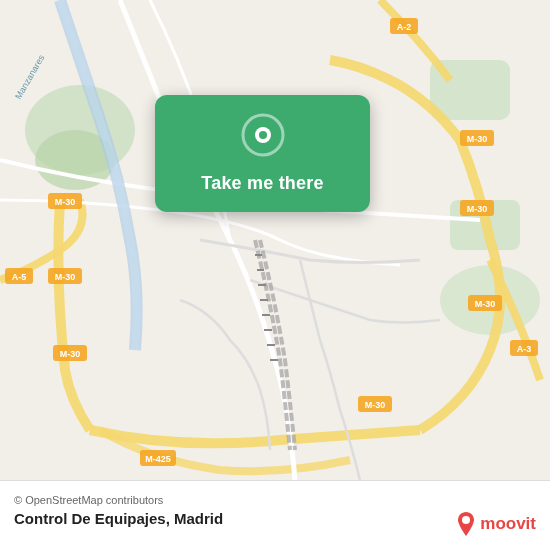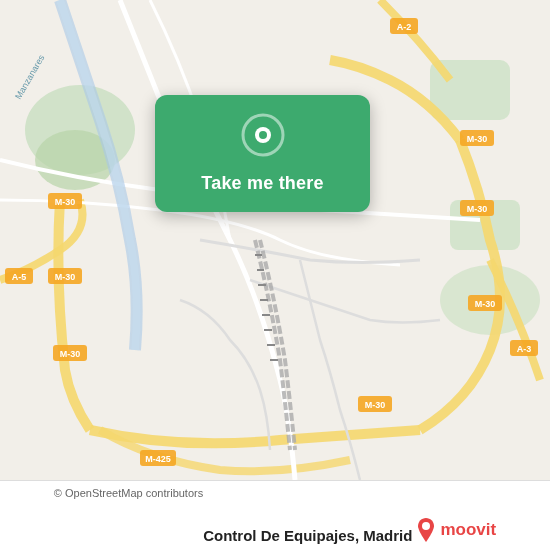--- a/index.html
+++ b/index.html
@@ -62,33 +62,34 @@
       padding: 4px 0;
     }
 
     
     #bottom-bar {
       width: 550px;
       height: 70px;
       background: #fff;
       border-top: 1px solid #ddd;
       display: flex;
+      flex-direction: column;
       justify-content: center;
       padding: 6px 14px;
     }
 
     #copyright-text {
       font-size: 11px;
       color: #666;
       margin-bottom: 4px;
     }
 
     #location-name-row {
       display: flex;
-      align-items: flex-end;
+      align-items: flex-start;
       justify-content: space-between;
     }
 
     #location-name {
       font-size: 15px;
       font-weight: 600;
       color: #222;
     }
 
     #moovit-logo {

